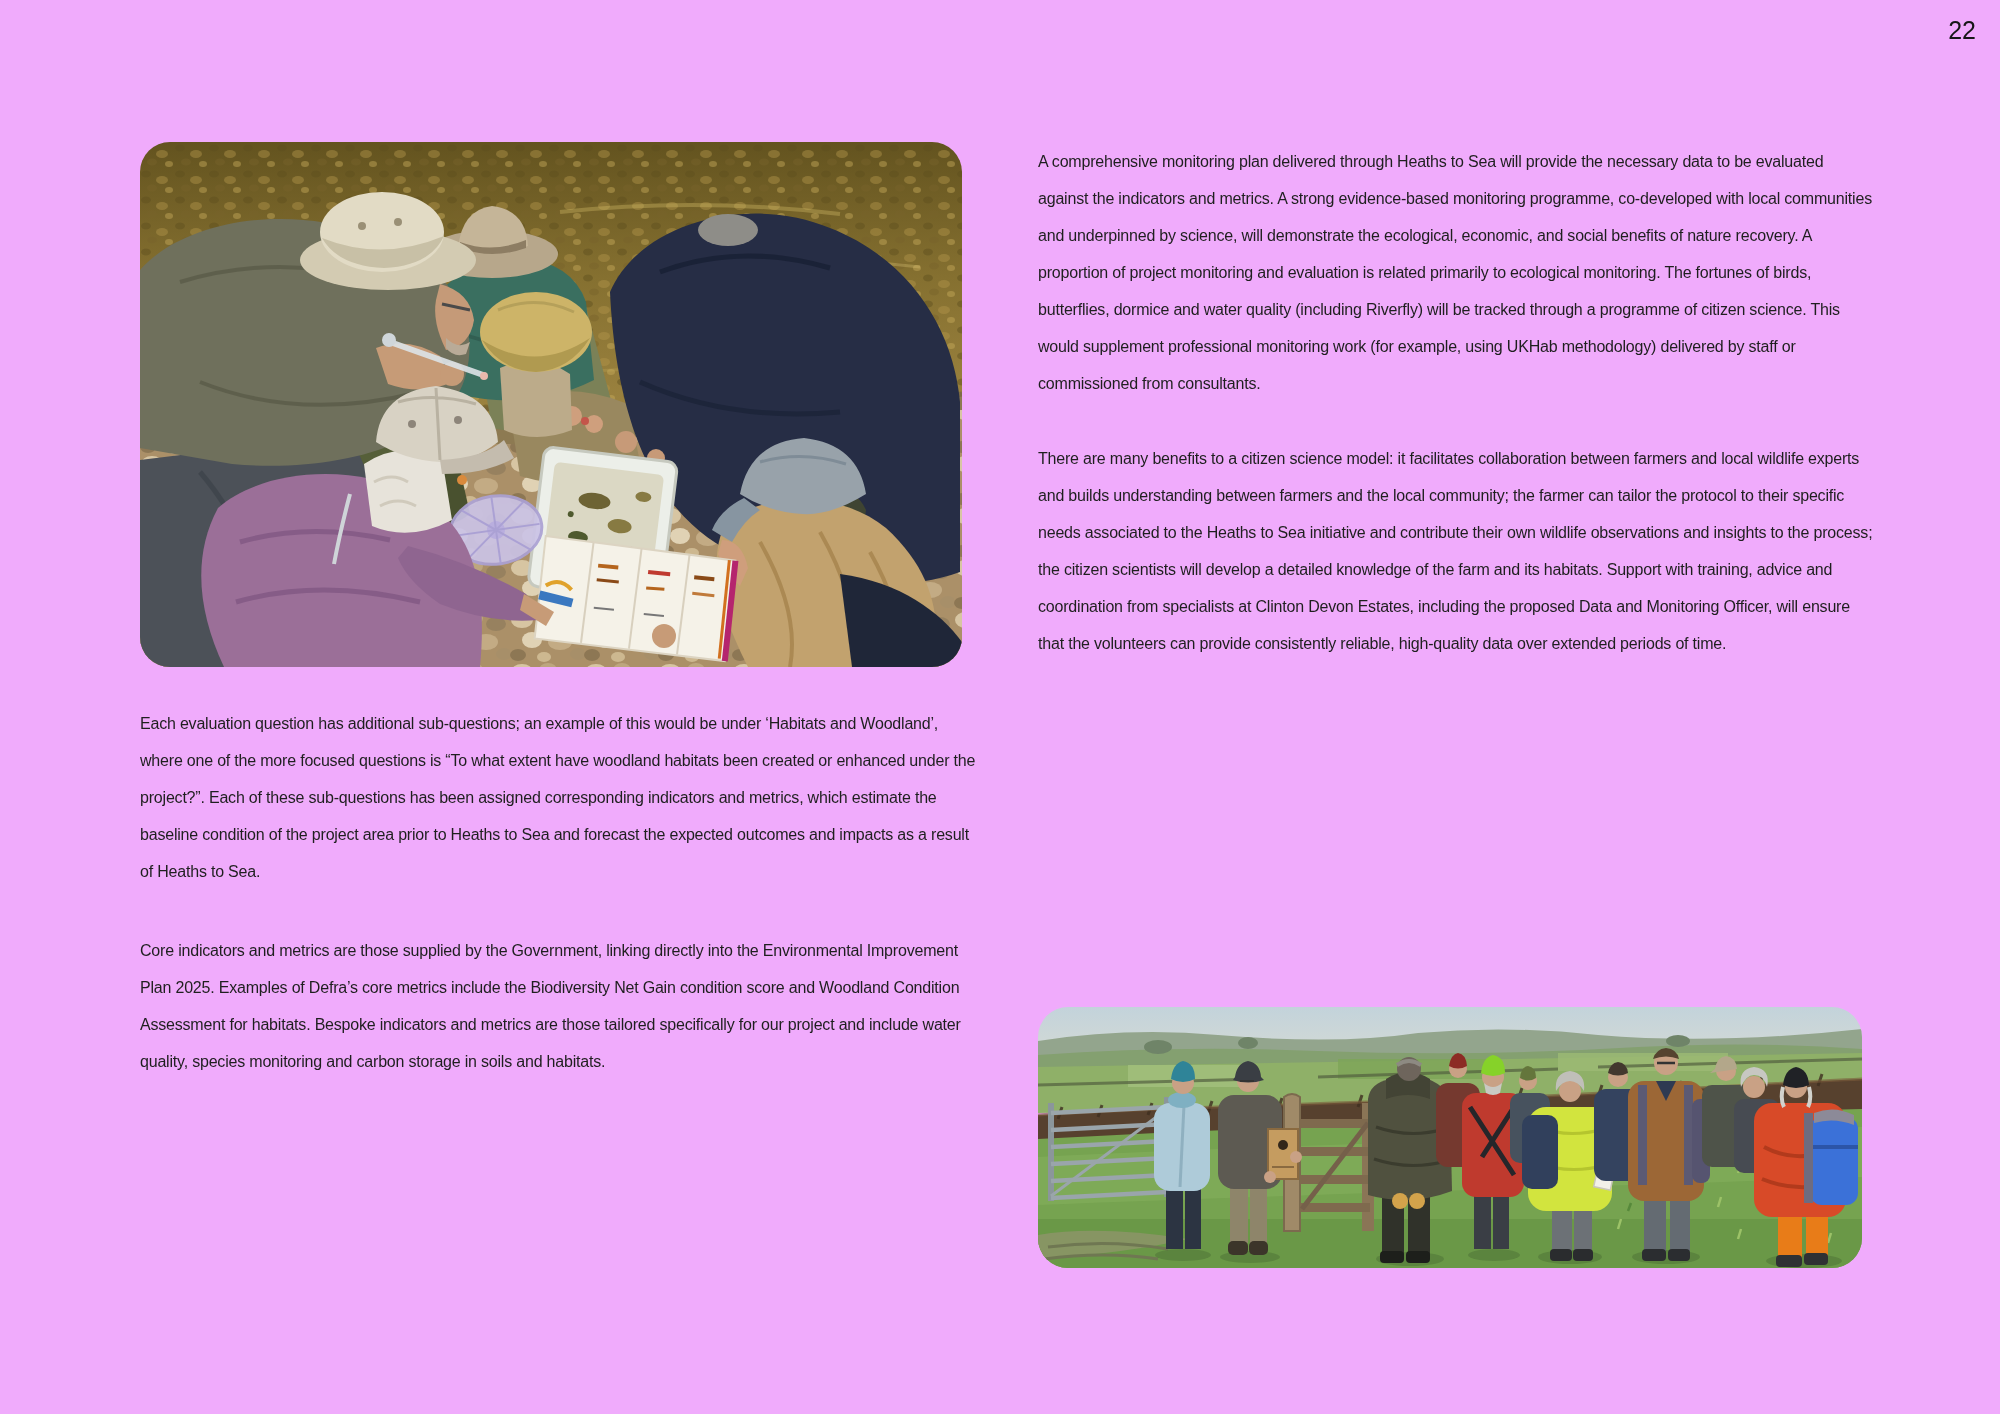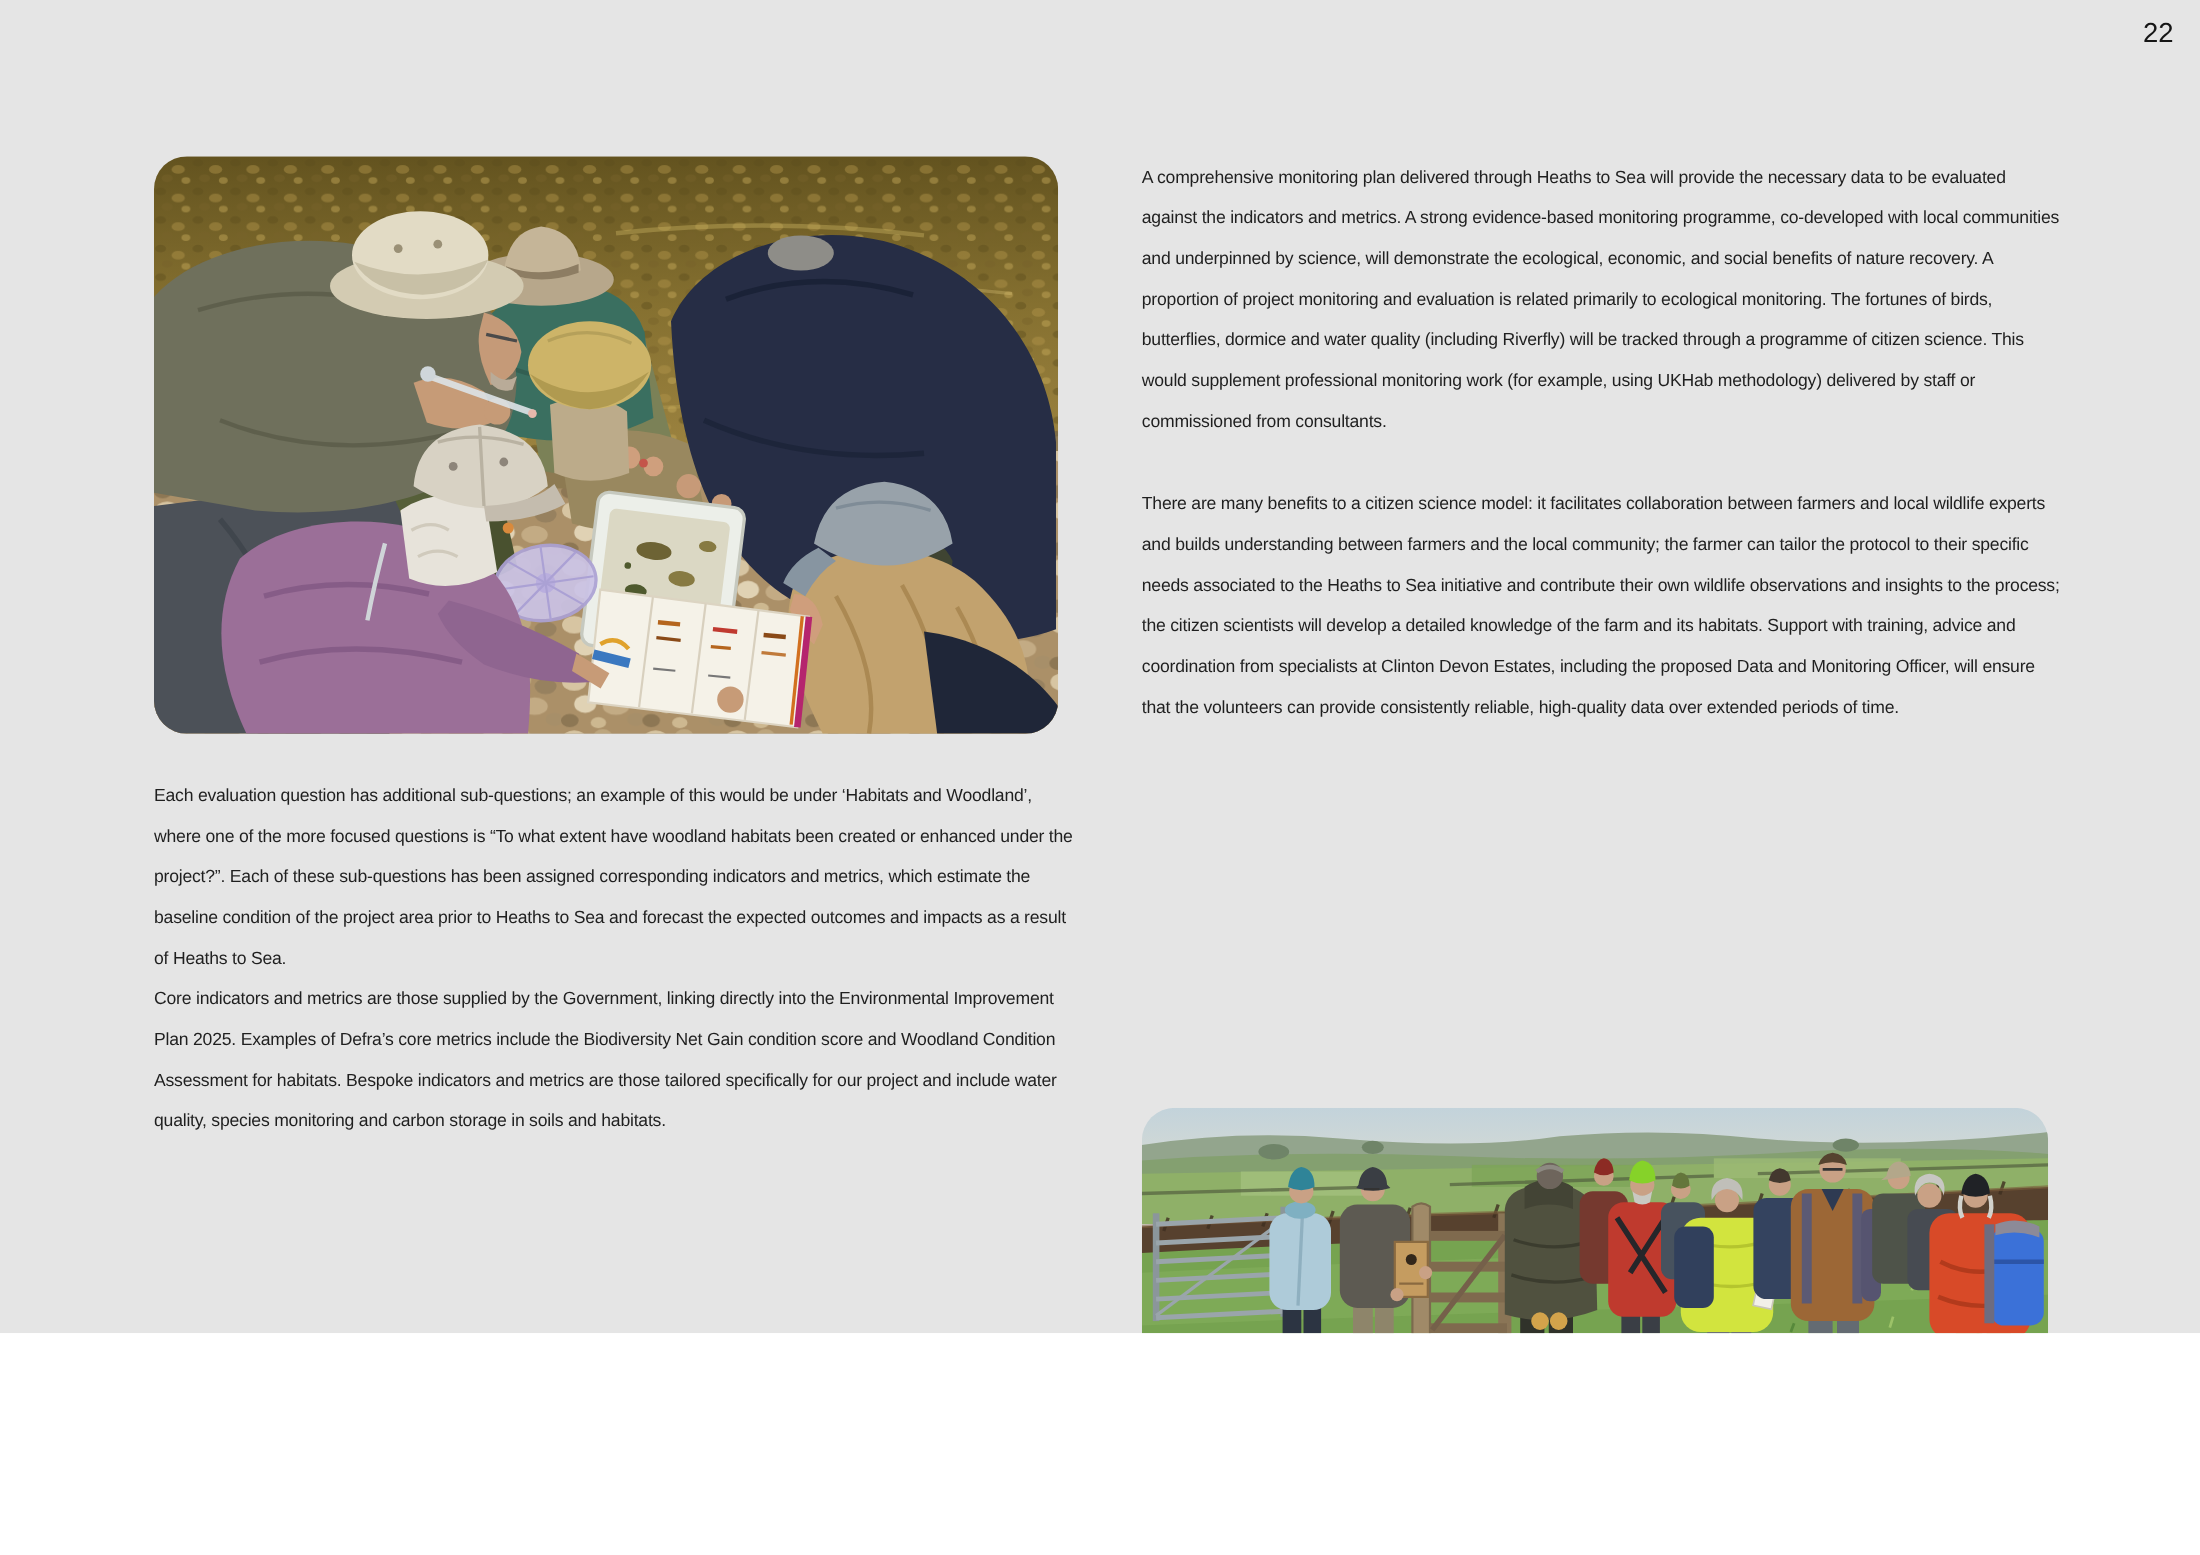--- a/index.html
+++ b/index.html
@@ -1,22 +1,22 @@
 <!DOCTYPE html>
 <html><head>
 <meta charset="utf-8">
 <style>
   html,body{margin:0;padding:0;background:#ffffff;}
-  .page{position:relative;width:2000px;height:1212px;background:#e5e5e5;
+  .page{position:relative;width:2000px;height:1414px;background:#f0abfc;
         font-family:"Liberation Sans","DejaVu Sans",sans-serif;color:#1f1f1f;overflow:hidden;}
   .page-number{position:absolute;top:16px;right:24px;font-size:25px;color:#161616;}
   .body-text{font-size:16px;line-height:37px;letter-spacing:-0.2px;color:#1f1f1f;}
   .body-text p{margin:0;}
   .left-text{position:absolute;left:140px;top:705px;width:836px;}
-  .left-text p + p{}
+  .left-text p + p{margin-top:42px;}
   .right-text{position:absolute;left:1038px;top:143px;width:838px;}
   .right-text p + p{margin-top:38px;}
   figure.photo{margin:0;position:absolute;border-radius:30px;overflow:hidden;}
   #photo1{left:140px;top:142px;width:822px;height:525px;}
   #photo2{left:1038px;top:1007px;width:824px;height:261px;}
   figure.photo svg{display:block;width:100%;height:100%;}
 </style>
 </head>
 <body>
 

